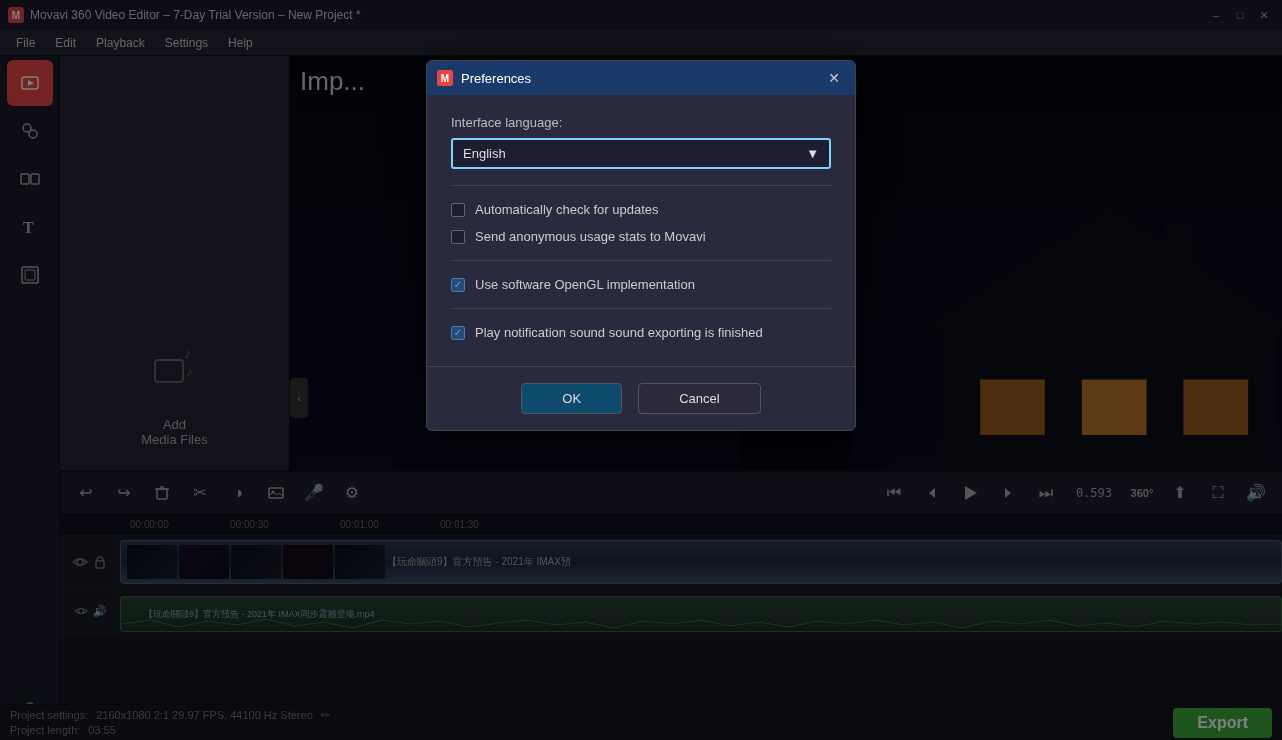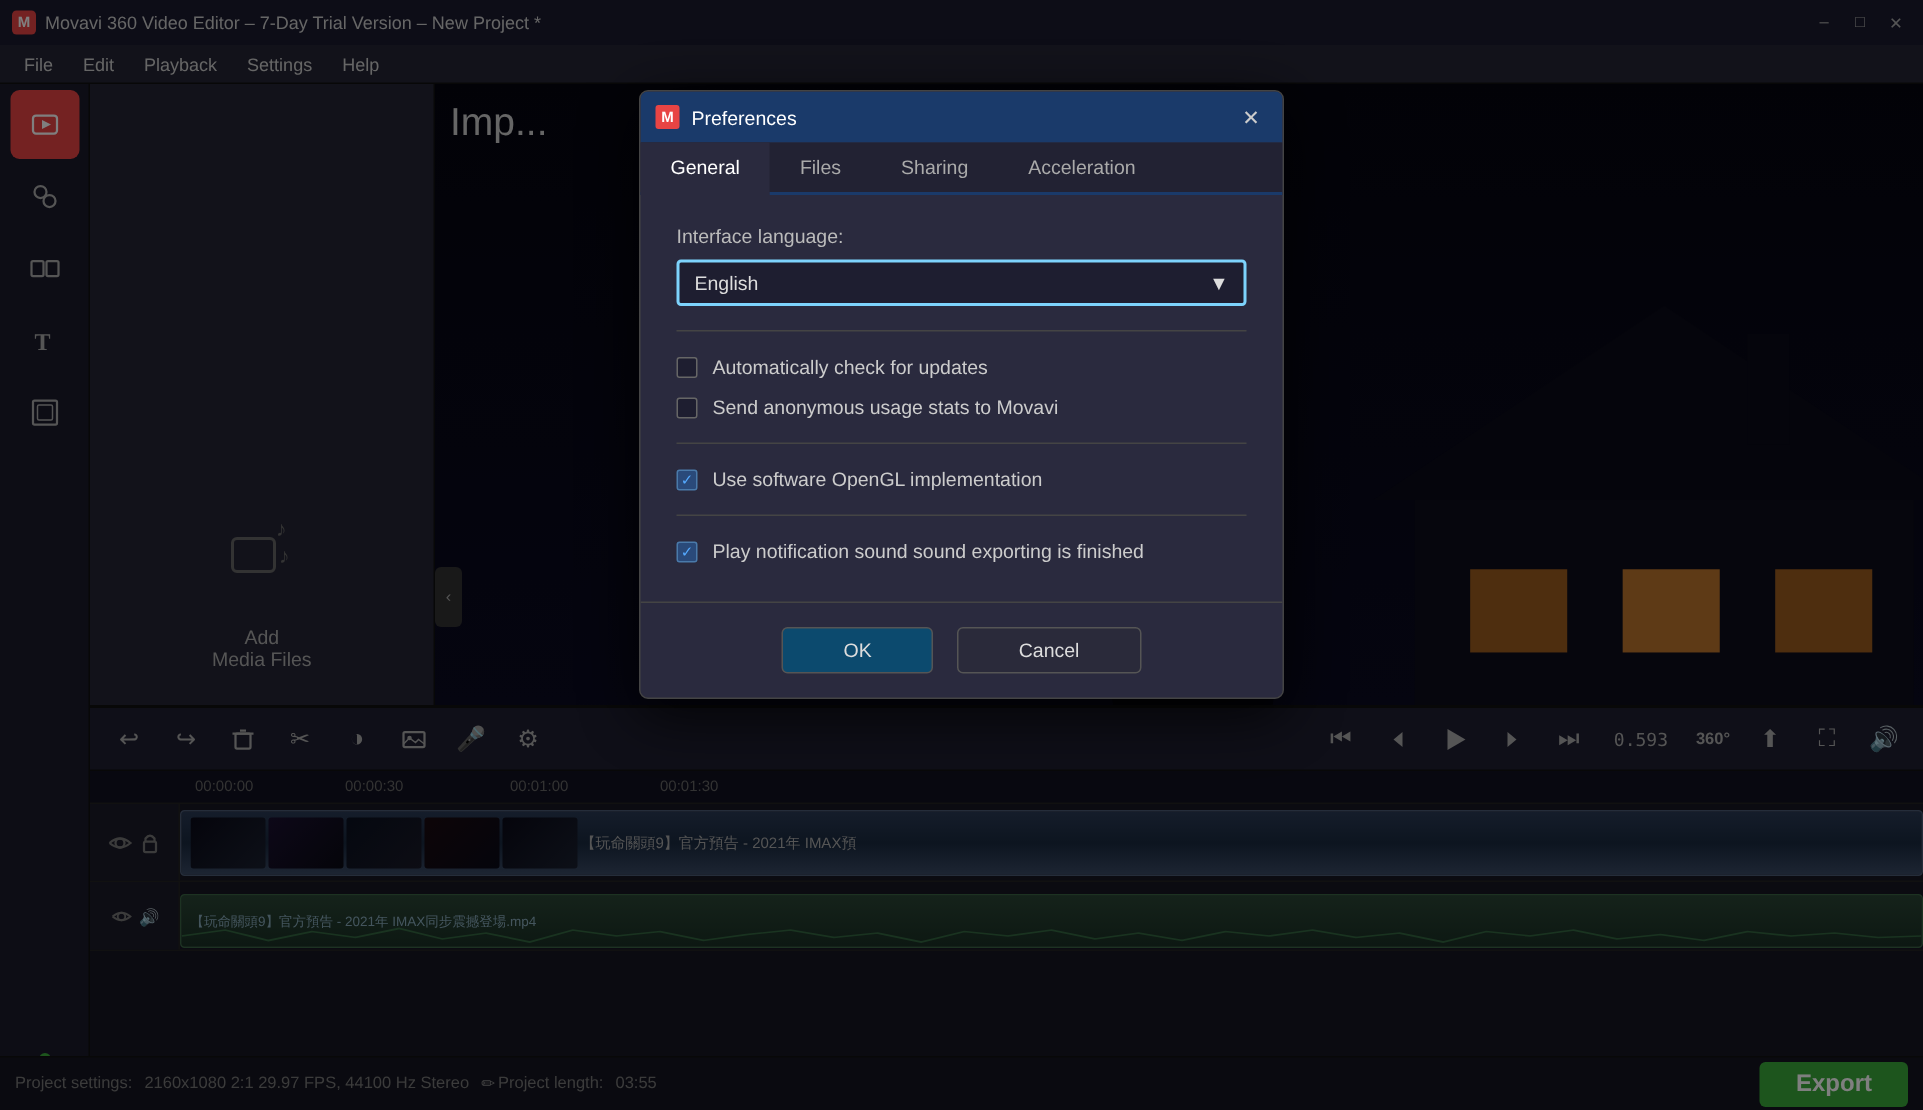--- a/index.html
+++ b/index.html
@@ -269,21 +269,21 @@
       position: absolute;
       top: 8px;
       left: 0;
       right: 0;
       height: 36px;
       background: linear-gradient(180deg, #2a4535 0%, #1a3025 100%);
       border: 1px solid #3a6545;
       border-radius: 3px;
       display: flex;
       align-items: center;
-      padding: 2px 6px;
+      padding: 2px 23px;
       font-size: 9px;
       color: #8ab;
       overflow: hidden;
     }
     .waveform {
       position: absolute;
       bottom: 2px;
       left: 0;
       right: 0;
       height: 14px;
@@ -336,21 +336,21 @@
       display: flex;
       align-items: center;
       padding: 0 10px;
       border-top: 1px solid #111;
       z-index: 10;
     }
     .status-info {
       font-size: 11px;
       color: #777;
       display: flex;
-      flex-direction: row;
+      flex-direction: column;
       gap: 2px;
       flex: 1;
     }
     .export-btn {
       background: #3aaa3a;
       color: white;
       padding: 6px 24px;
       border-radius: 4px;
       font-size: 16px;
       font-weight: bold;
@@ -797,26 +797,20 @@
   <div class="prefs-dialog">
 
     <div class="prefs-titlebar">
       <div class="prefs-icon">
         <span>M</span>
       </div>
       <span class="prefs-title">Preferences</span>
       <div class="prefs-close">✕</div>
     </div>
 
-    <div class="prefs-tabs">
-      <div class="prefs-tab active">General</div>
-      <div class="prefs-tab">Files</div>
-      <div class="prefs-tab">Sharing</div>
-      <div class="prefs-tab">Acceleration</div>
-    </div>
 
     <div class="prefs-body">
       <div class="prefs-section-label">Interface language:</div>
       <div class="prefs-dropdown">
         <span>English</span>
         <span>▼</span>
       </div>
 
       <div class="prefs-divider"></div>
 

